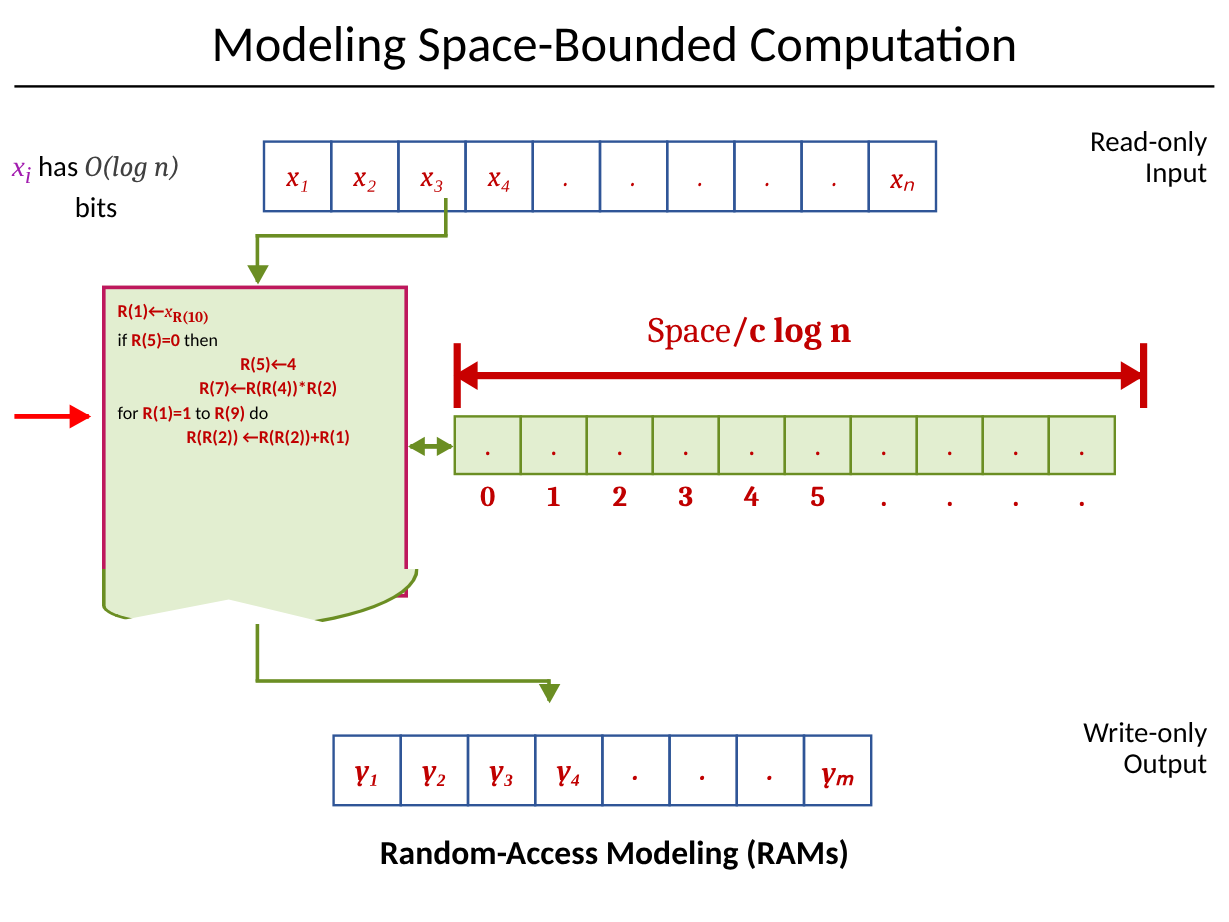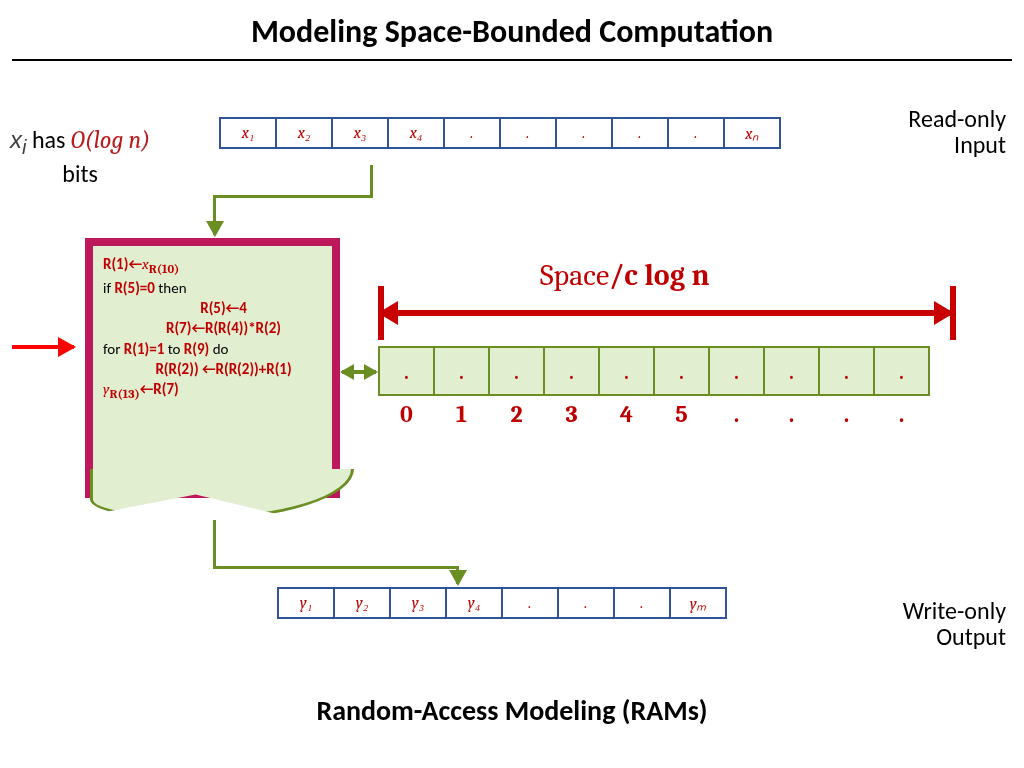--- a/index.html
+++ b/index.html
@@ -6,79 +6,79 @@
   body {
     margin: 0;
     font-family: Calibri, Arial, sans-serif;
     width: 1024px;
     height: 768px;
     background: #fff;
     color: #000;
     position: relative;
   }
   .title {
-    font-size: 32px;
-    font-weight: bold;
+    font-size: 42px;
+    font-weight: normal;
     text-align: center;
     padding: 12px 0 8px;
     border-bottom: 2px solid #000;
     margin: 0 12px;
   }
   .subtitle {
     position: absolute;
     bottom: 40px;
     left: 0; right: 0;
     text-align: center;
     font-size: 28px;
     font-weight: bold;
   }
 
   .xi-note {
     position: absolute;
     left: 10px; top: 125px;
     font-size: 24px;
   }
-  .xi-note .red { color: #404040; font-style: italic; font-family: Liberation Sans, sans-serif; }
-  .xi-note .olog { color: #b91c1c; font-style: italic; font-family: Cambria, 'Times New Roman', serif; }
+  .xi-note .red { color: #a21caf; font-style: italic; font-family: Liberation Serif, serif; }
+  .xi-note .olog { color: #404040; font-style: italic; font-family: Cambria, 'Times New Roman', serif; }
   .xi-note .bits { display:block; text-align:center; }
 
   .input-label, .output-label {
     position: absolute;
     right: 18px;
     font-size: 24px;
     text-align: right;
     line-height: 1.1;
   }
   .input-label { top: 106px; }
   .output-label { top: 598px; }
 
   .tape {
     position: absolute;
     display: flex;
   }
   .tape.input { left: 219px; top: 117px; }
-  .tape.output { left: 277px; top: 587px; }
+  .tape.output { left: 277px; top: 612px; font-weight: bold; }
   .cell {
-    width: 58px; height: 32px;
+    width: 58px; height: 60px;
     border: 2px solid #2f5597;
     margin-left: -2px;
     display:flex;align-items:center;justify-content:center;
     color:#c00000;
     font-family: Cambria, 'Times New Roman', serif;
     font-style: italic;
-    font-size: 16px;
+    font-size: 24px;
   }
   .cell:first-child { margin-left:0; }
 
   .program {
     position:absolute;
     left:85px; top:238px;
     width:255px; height:260px;
     background:#e2eed0;
-    border:8px solid #be185d;
+    border:3px solid #be185d;
   }
   .program::after {
     content:"";
     position:absolute;
     left:-3px; bottom:-30px;
     width:258px; height:48px;
     background:#e2eed0;
     border:3px solid #6b8e23;
     border-top:none;
     border-radius: 0 0 60% 40% / 0 0 100% 40%;
@@ -228,21 +228,20 @@
 <div class="red-ptr"></div>
 
 <div class="program">
   <div class="program-body">
     <div><span class="r">R(1)</span><span class="r">←</span><span class="xsub"><span>x</span><sub class="r" style="font-weight:bold;font-style:normal;">R(10)</sub></span></div>
     <div><span class="k">if </span><span class="r">R(5)=0</span><span class="k"> then</span></div>
     <span class="indent"><span class="r">R(5)</span><span class="r">←</span><span class="r">4</span></span>
     <span class="indent"><span class="r">R(7)</span><span class="r">←</span><span class="r">R(R(4))*R(2)</span></span>
     <div><span class="k">for </span><span class="r">R(1)=1</span><span class="k"> to </span><span class="r">R(9)</span><span class="k"> do</span></div>
     <span class="indent"><span class="r">R(R(2))</span><span class="r"> ←</span><span class="r">R(R(2))+R(1)</span></span>
-    <div><span class="xsub"><span>y</span><sub class="r" style="font-weight:bold;font-style:normal;">R(13)</sub></span><span class="r">←</span><span class="r">R(7)</span></div>
   </div>
 </div>
 
 <div class="dblarrow"></div>
 
 <div class="space-label">
   <span style="font-weight:normal;">Space</span><span class="logn">/c log n</span>
 </div>
 <div class="space-cap-l"></div>
 <div class="space-bar"></div>

